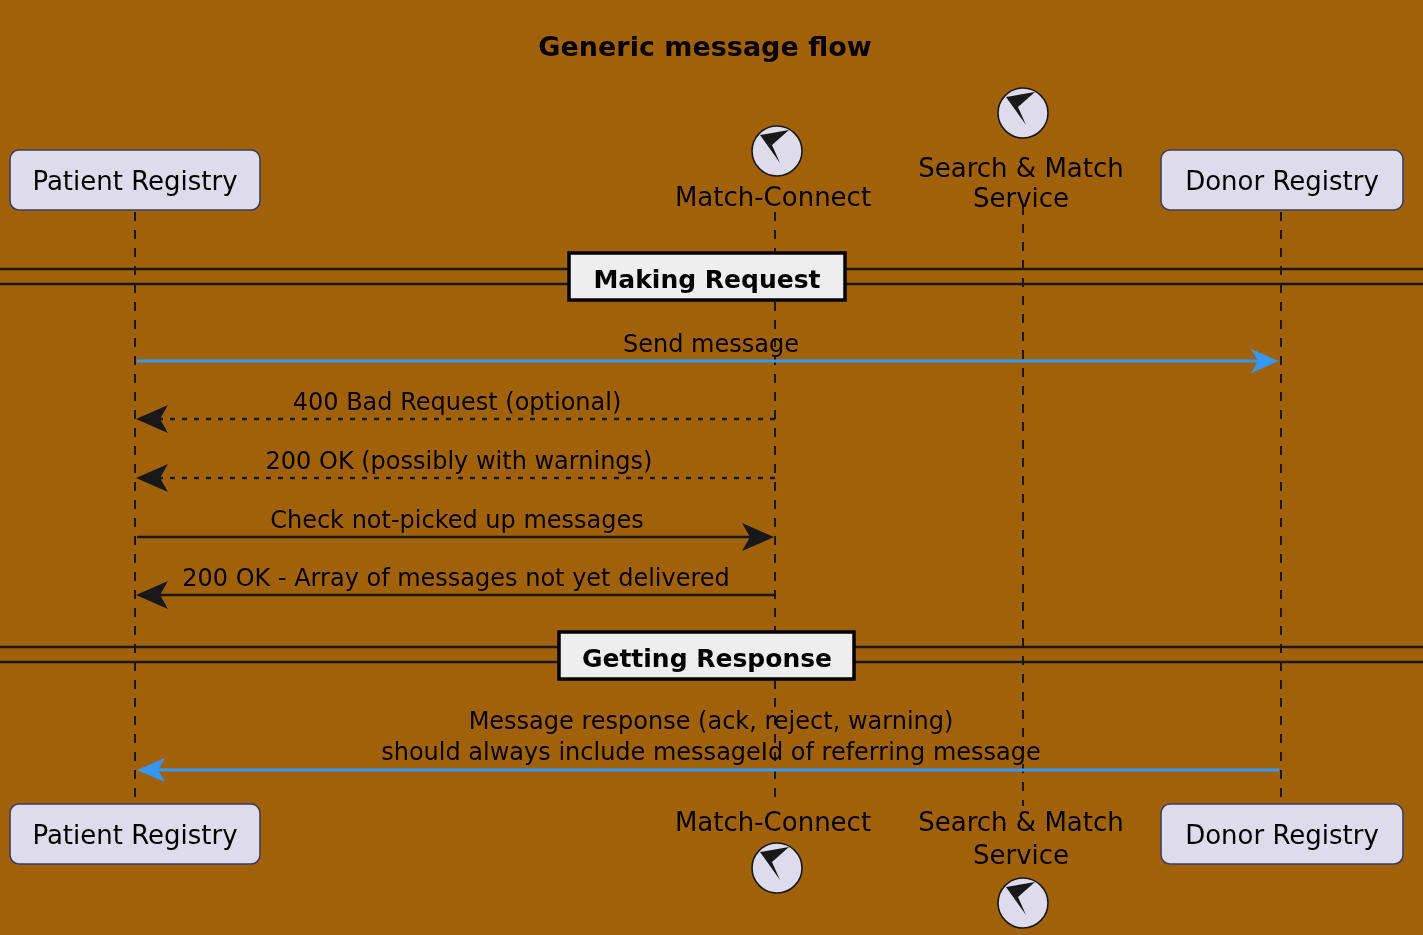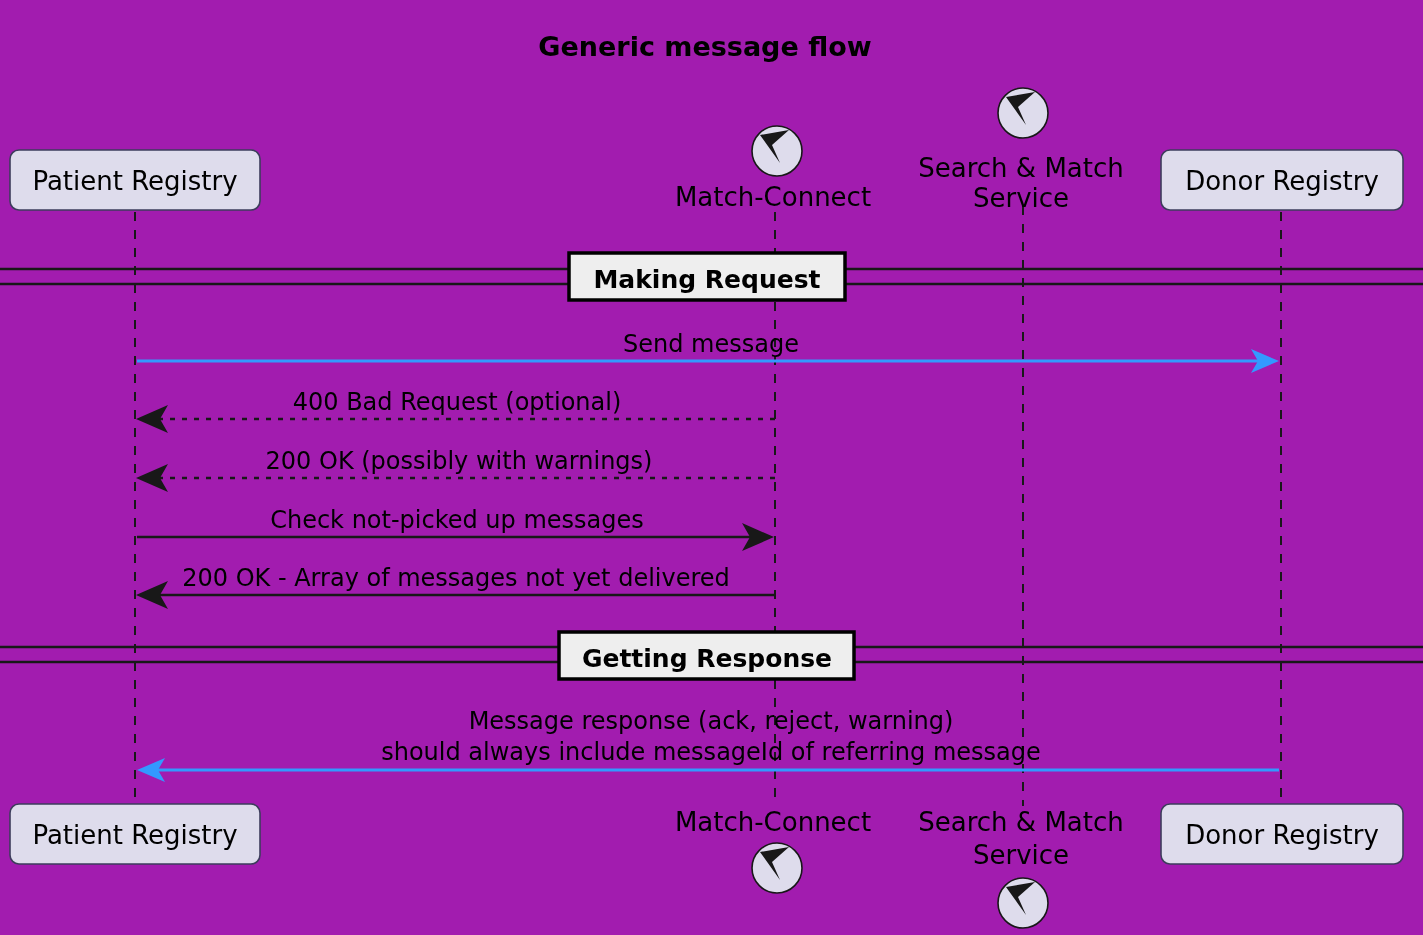--- a/index.html
+++ b/index.html
@@ -8,21 +8,21 @@
     padding: 0;
     background: #ffffff;
   }
   body {
     font-family: "DejaVu Sans", sans-serif;
   }
   #diagram-root {
     position: relative;
     width: 1423px;
     height: 935px;
-    background: #a21caf;
+    background: #a16207;
     overflow: hidden;
   }
   #diagram-svg {
     position: absolute;
     left: 0;
     top: 0;
     width: 1423px;
     height: 935px;
   }
   .title-text {

